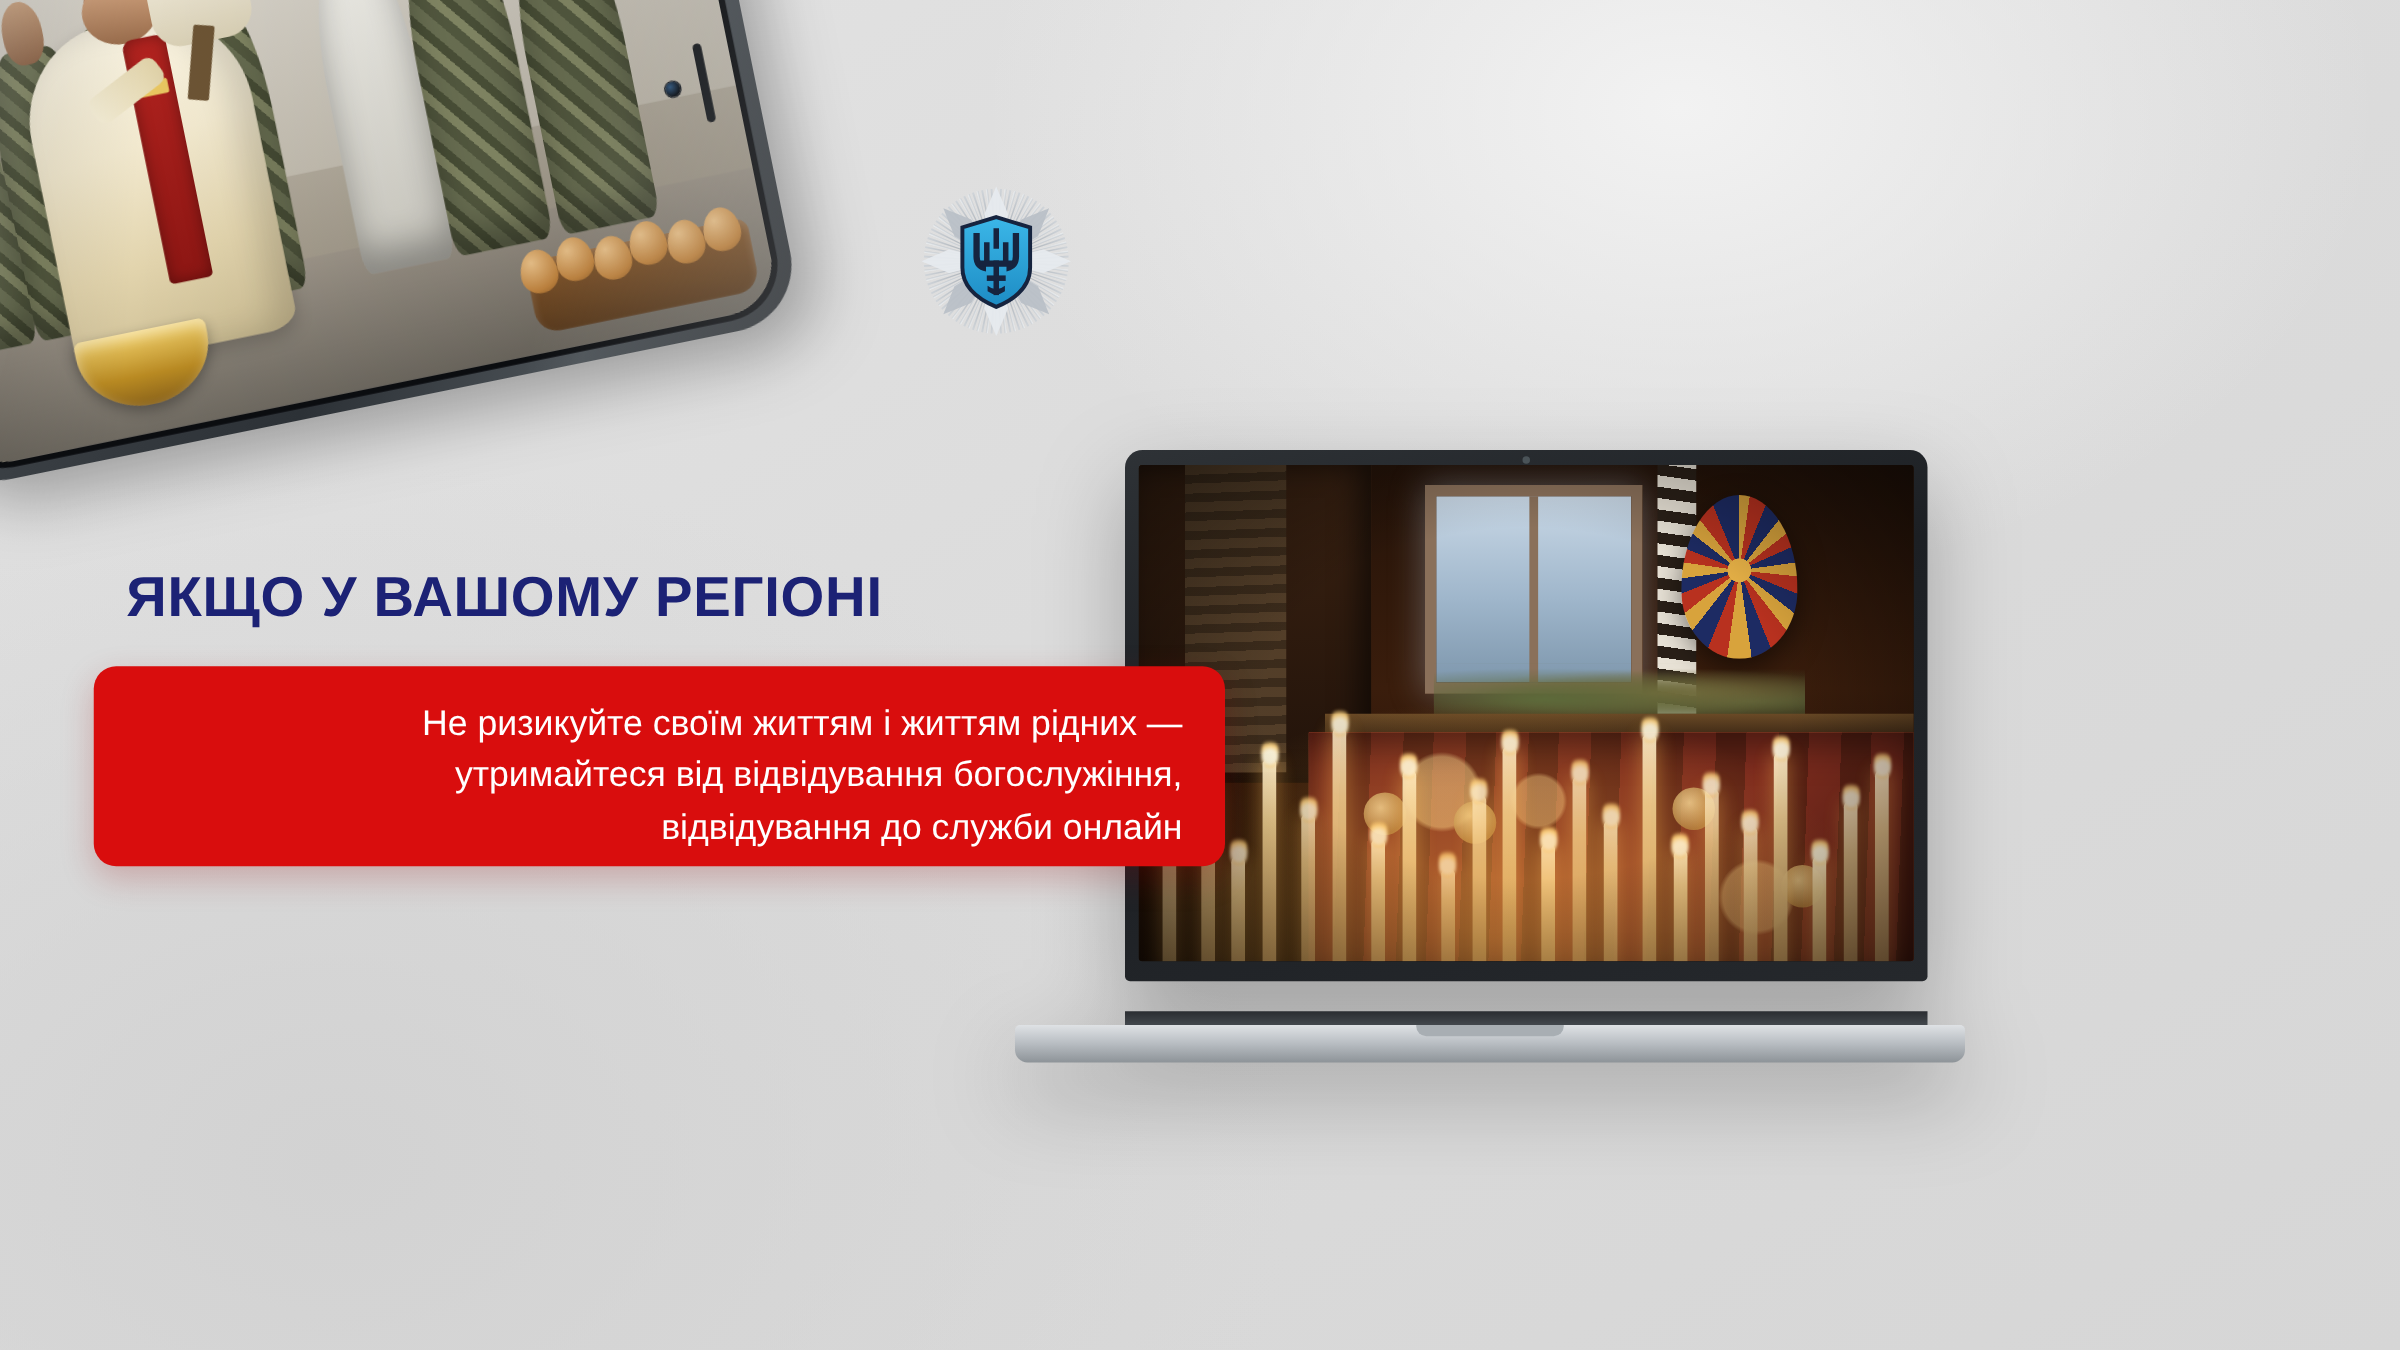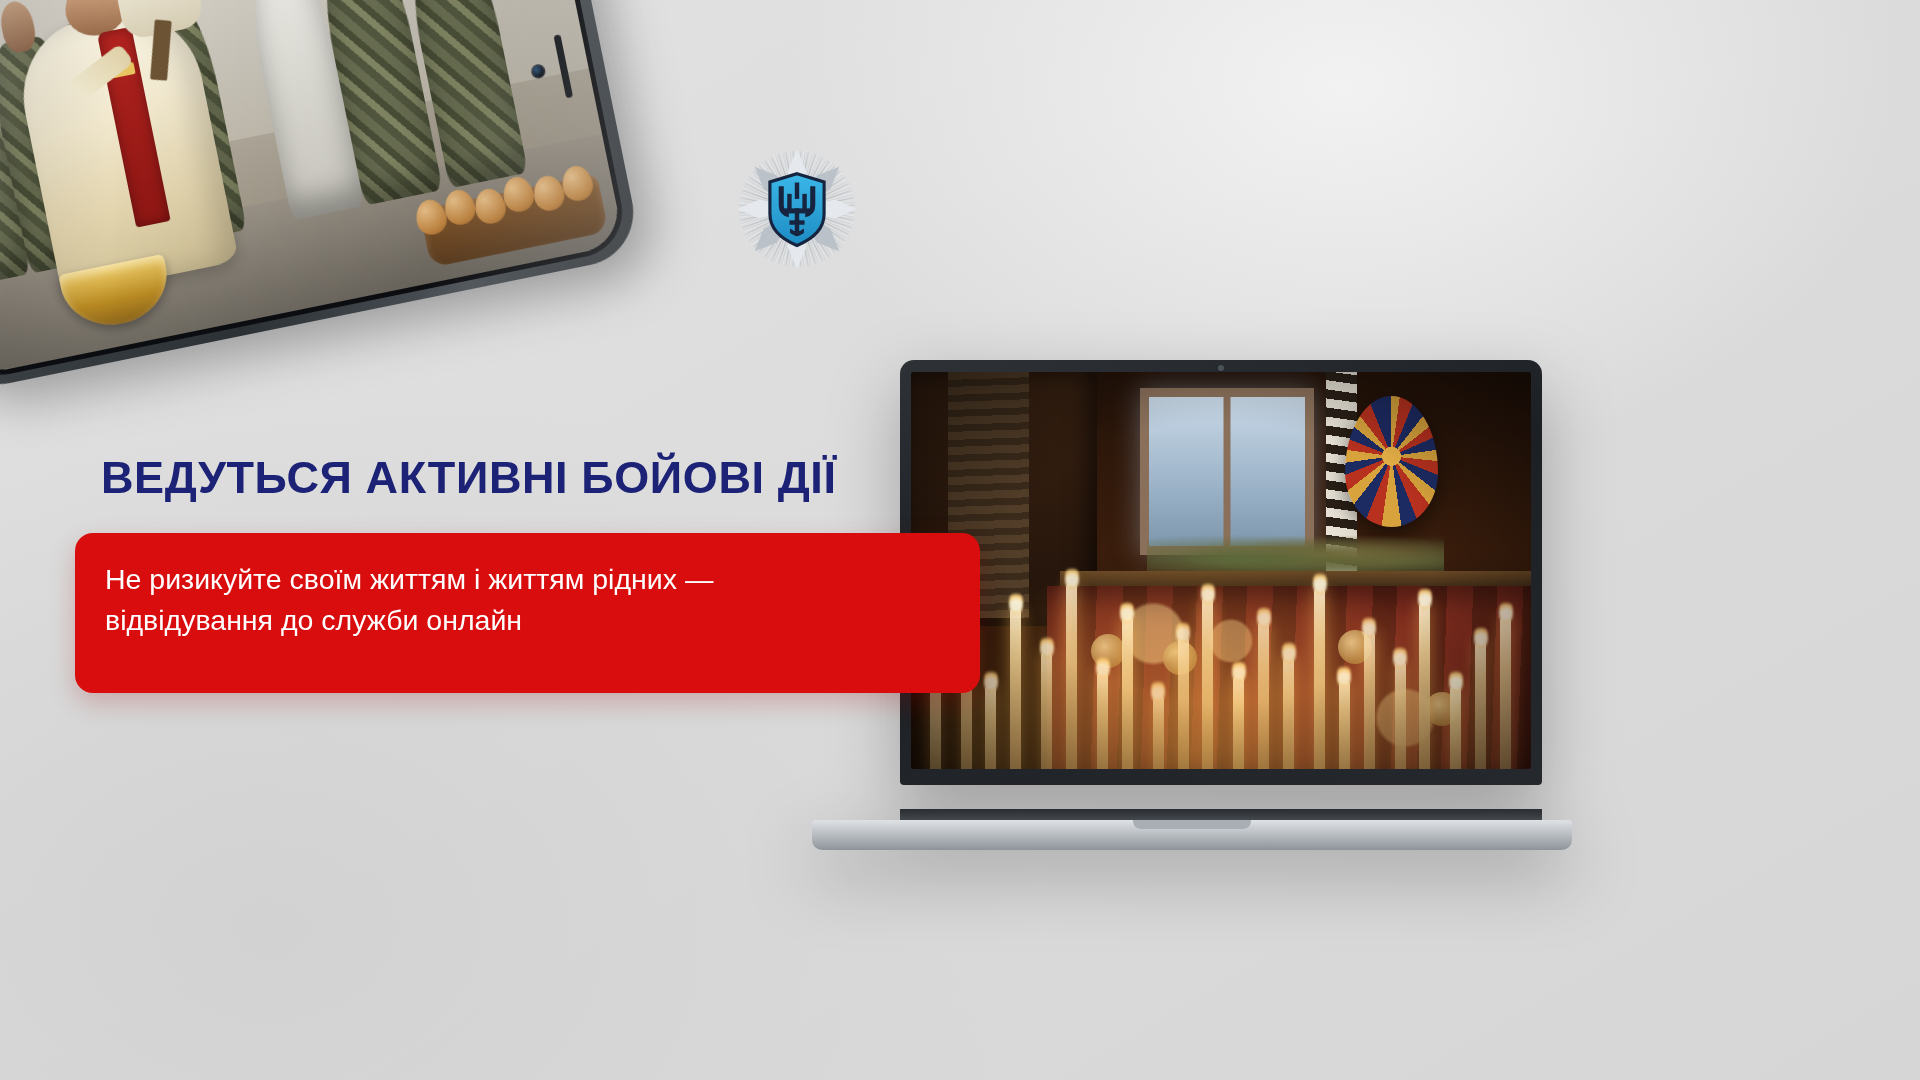--- a/index.html
+++ b/index.html
@@ -133,20 +133,21 @@
 
   
   .callout{
     position:absolute; left:75px; top:533px;
     width:905px; height:160px;
     background:#d90d0d;
     border-radius:18px;
     box-shadow:0 10px 26px rgba(150,0,0,.22);
     padding:26px 34px 22px 30px;
     z-index:6;
+    text-align:right;
   }
   .callout p{
     color:#ffffff; font-size:28.5px; font-weight:400; line-height:1.455;
     white-space:pre-line;
   }
 
   
   .laptop{
     position:absolute; left:812px; top:360px; width:760px; height:490px;
     filter:drop-shadow(0 26px 34px rgba(0,0,0,.26));
@@ -425,25 +426,27 @@
         <path d="M108.5 76 h7 v27 h-7 z"></path>
         <path d="M79 99 h42 v8 h-42 z"></path>
         <path d="M96.5 99 h7 v44 h-7 z"></path>
         <path d="M88 118 h24 v7 h-24 z"></path>
         <path d="M89 131 q11 9 22 0 v7 q-11 8 -22 0 z"></path>
       </g>
     </svg>
   </div>
 
   <h1 class="headline">
+    <span class="ln">ЯКЩО У ВАШОМУ РЕГІОНІ</span>
     <span class="ln">ВЕДУТЬСЯ АКТИВНІ БОЙОВІ ДІЇ</span>
   </h1>
 
   <div class="callout">
     <p>Не ризикуйте своїм життям і життям рідних —</p>
+    <p>утримайтеся від відвідування богослужіння,</p>
     <p>відвідування до служби онлайн</p>
   </div>
 
   <div class="laptop">
     <div class="lid">
       <div class="lcam"></div>
       <div class="lscreen">
         <div class="church">
           <div class="ch-wall-l"></div>
           <div class="ch-curtain"></div>

